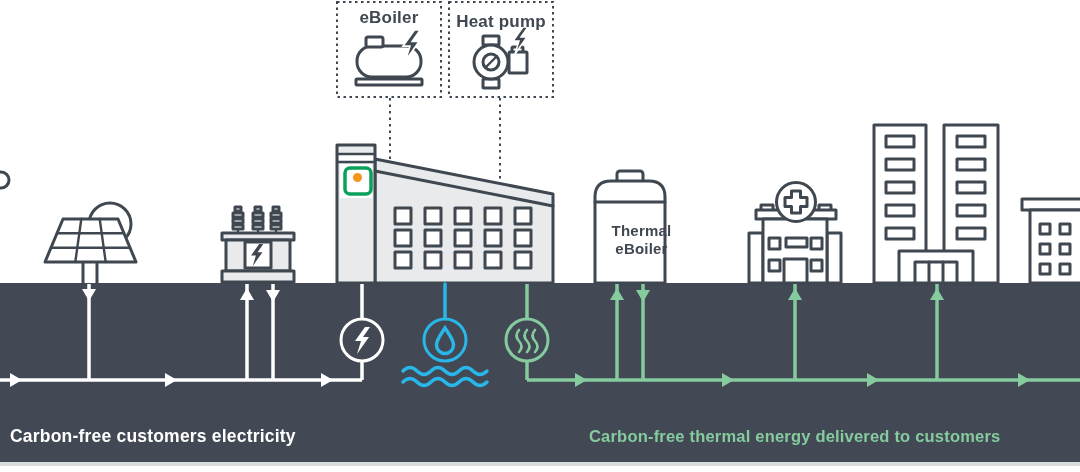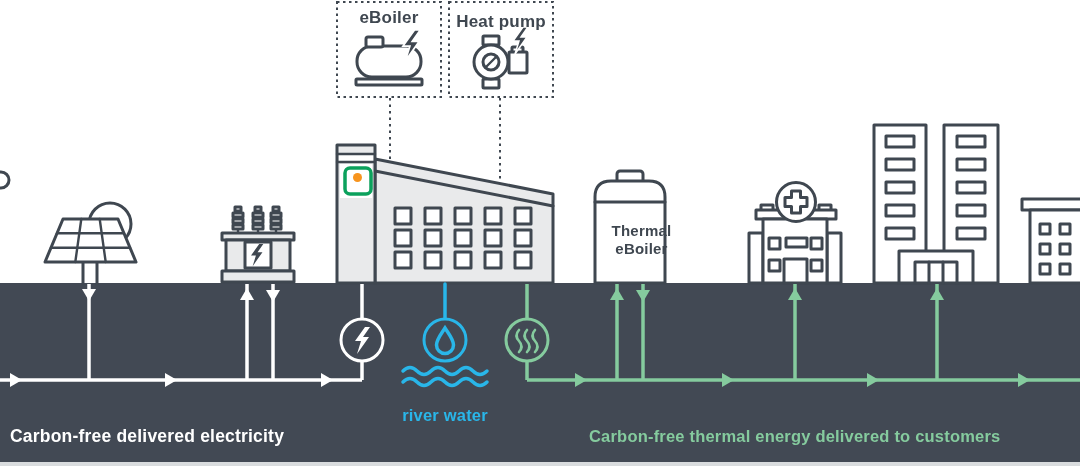--- a/index.html
+++ b/index.html
@@ -257,21 +257,20 @@
 </svg>
 
 <div class="cap cap-eq" style="left:337px; top:8px; width:104px;">eBoiler</div>
 <div class="cap cap-eq" style="left:449px; top:12px; width:104px;">Heat pump</div>
 
 <div class="cap cap-tank" style="left:595px; top:222px; width:93px;">
   <div>Thermal</div>
   <div>eBoiler</div>
 </div>
 
-<div class="cap cap-elec" style="left:10px; top:426px;">Carbon-free delivered electricity</div>
+<div class="cap cap-elec" style="left:10px; top:426px;">Carbon-free customers electricity</div>
 
 <div class="cap cap-water" style="left:380px; top:405px; width:130px;">
-  <div>river water</div>
 </div>
 
 <div class="cap cap-therm" style="left:589px; top:427px;">Carbon-free thermal energy delivered to customers</div>
 
 </div>
 
 </body></html>

